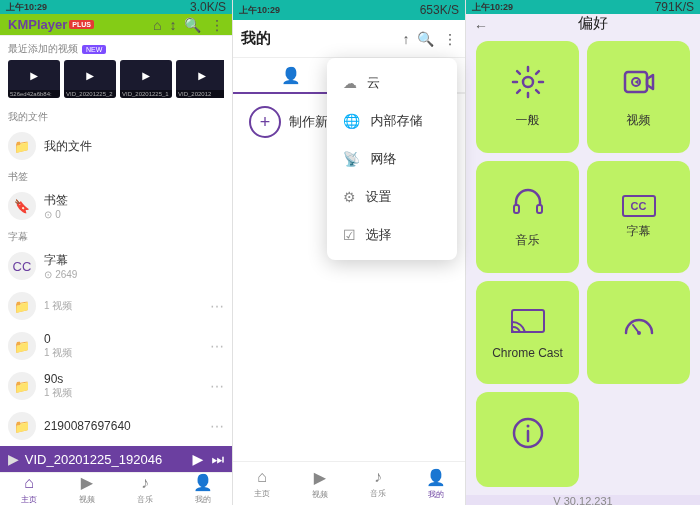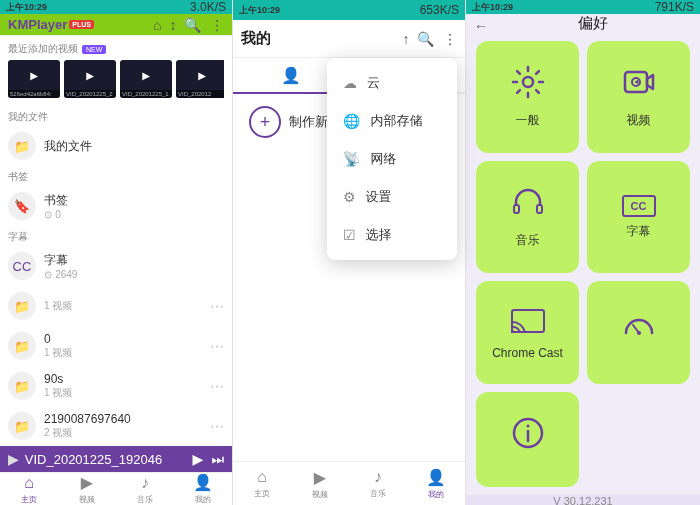--- a/index.html
+++ b/index.html
@@ -453,21 +453,20 @@
     <div class="list-info">
       <div class="list-title">90s</div>
       <div class="list-sub">1 视频</div>
     </div>
     <span style="color:#bbb;font-size:14px;">⋯</span>
   </div>
   <div class="list-item">
     <div class="list-icon">📁</div>
     <div class="list-info">
       <div class="list-title">2190087697640</div>
-      <div class="list-sub">2 视频</div>
     </div>
     <span style="color:#bbb;font-size:14px;">⋯</span>
   </div>
 
   <div class="bottom-player">
     <span style="font-size:14px; color:#ddd;">▶</span>
     <span class="player-title">VID_20201225_192046</span>
     <div class="player-controls">
       <button class="player-btn">▶</button>
       <button class="player-btn">⏭</button>

